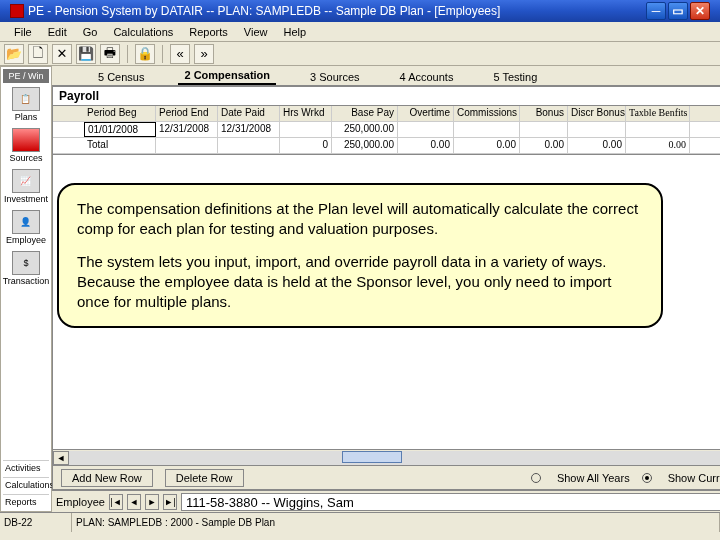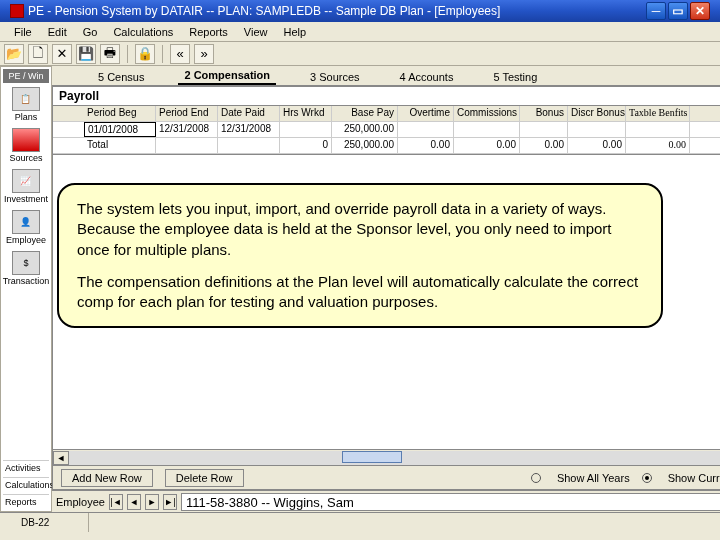--- a/index.html
+++ b/index.html
@@ -262,21 +262,21 @@
 
   
   .statusbar{
     height: 20px;
     border-top:1px solid #888;
     display:flex;
     align-items:center;
     background:#ece9d8;
   }
   .statusbar .cell{border-right:1px solid #aca899;height:100%;display:flex;align-items:center;padding:0 4px;font-size:10px;}
-  .statusbar .cell.a{width:72px;margin-left:17px;}
+  .statusbar .cell.a{width:72px;}
   .statusbar .cell.b{flex:1;}
 
 </style>
 </head>
 <body>
 
 <div class="titlebar">
   <span class="titlebar-icon"></span>
   <span class="titlebar-text">PE - Pension System by DATAIR -- PLAN: SAMPLEDB -- Sample DB Plan - [Employees]</span>
   <div class="winbtns">
@@ -396,22 +396,22 @@
           <div class="gc c-bn">0.00</div>
           <div class="gc c-db">0.00</div>
           <div class="gc c-tb">0.00</div>
           <div class="gc c-oc">0.00</div>
           <div class="gc c-1"></div>
         </div>
       </div>
 
       <div class="scrollarea">
         <div class="balloon">
+          <p>The compensation definitions at the Plan level will automatically calculate the correct comp for each plan for testing and valuation purposes.</p>
           <p>The system lets you input, import, and override payroll data in a variety of ways.  Because the employee data is held at the Sponsor level, you only need to import once for multiple plans.</p>
-          <p>The compensation definitions at the Plan level will automatically calculate the correct comp for each plan for testing and valuation purposes.</p>
         </div>
       </div>
 
       <div class="hscroll">
         <div class="hsbtn">◄</div>
         <div class="hstrack">
             <div class="hsthumb"></div>
           </div>
         <div class="hsbtn">►</div>
       </div>
@@ -438,13 +438,14 @@
       <div class="nav">►</div>
       <div class="nav">►|</div>
       <div class="namebox">111-58-3880 -- Wiggins, Sam</div>
     </div>
 
   </div>
 </div>
 
 <div class="statusbar">
   <div class="cell a">DB-22</div>
+  <div class="cell b">PLAN: SAMPLEDB : 2000 - Sample DB Plan</div>
 </div>
 
 </body></html>

